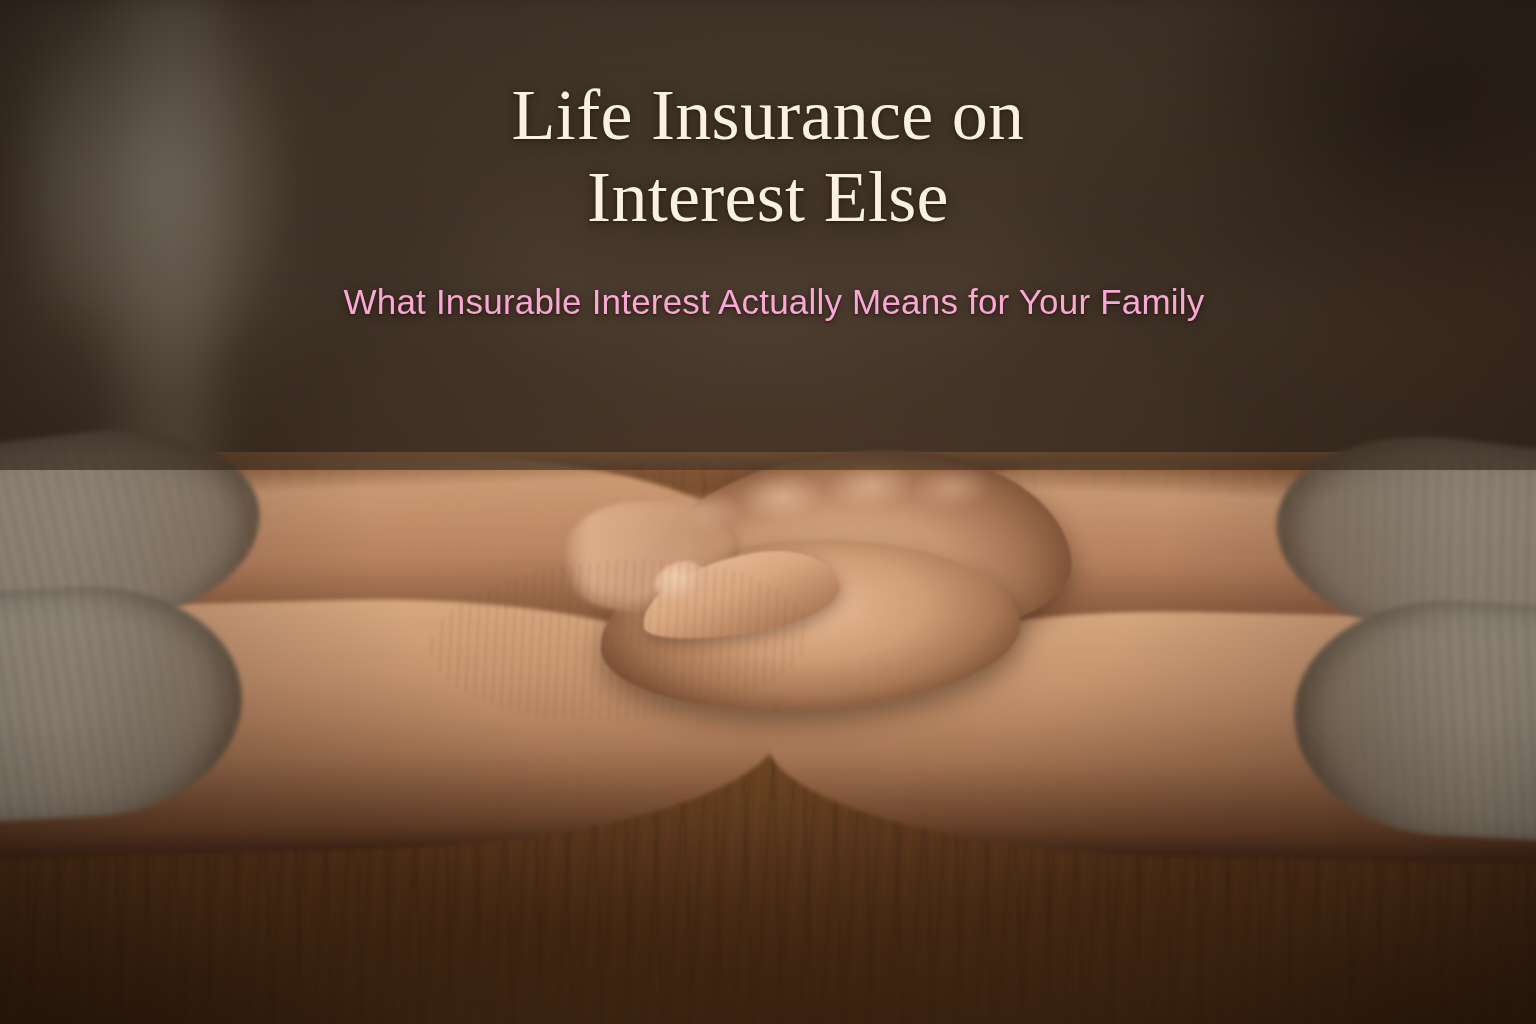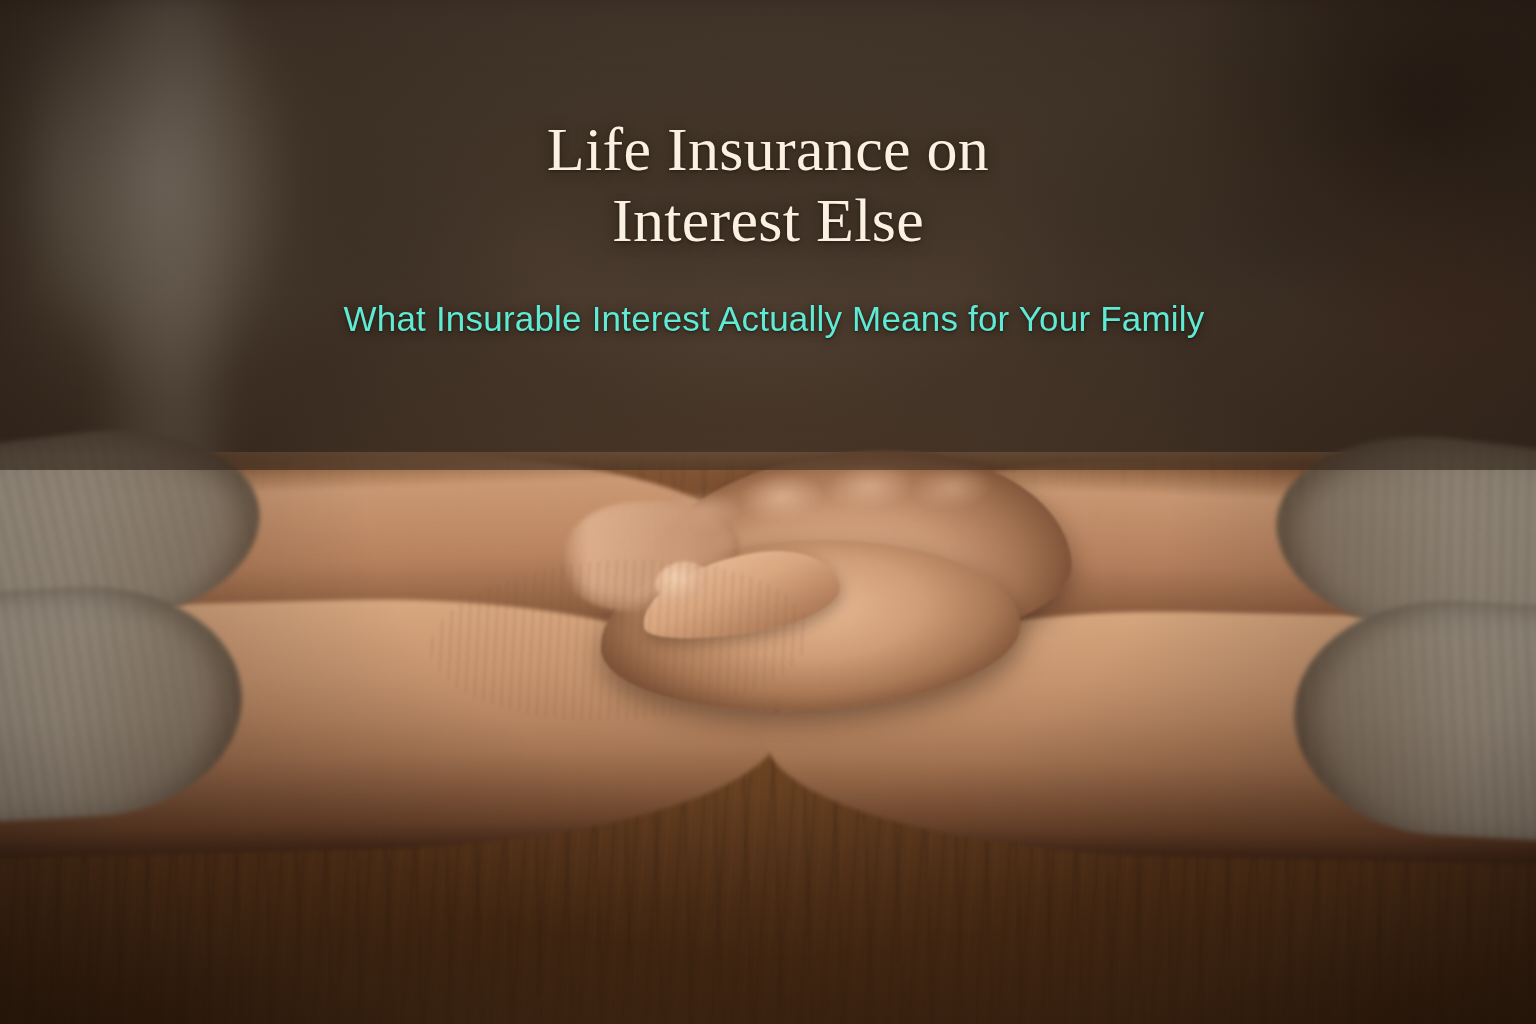--- a/index.html
+++ b/index.html
@@ -232,37 +232,36 @@
   }
 
   
   .overlay {
     position:absolute; left:0; top:0; width:100%;
     padding-top:74px;
     text-align:center;
   }
   .title {
     font-family:"Liberation Serif", "DejaVu Serif", serif;
-    font-size:62px;
+    font-size:72px;
     line-height:1.14;
     font-weight:400;
     letter-spacing:0.3px;
     color:#faf1e3;
     text-shadow:0 2px 14px rgba(30,18,10,0.55), 0 1px 3px rgba(30,18,10,0.65);
     padding:0 180px;
-    margin-top:40px;
   }
   .title .l2 { display:block; }
   .subtitle {
     margin-top:44px;
     font-family:"Liberation Sans", "DejaVu Sans", sans-serif;
     font-size:35px;
     font-weight:400;
     letter-spacing:0.2px;
-    color:#5eead4;
+    color:#f9a8d4;
     text-shadow:0 2px 10px rgba(30,18,10,0.62), 0 1px 2px rgba(30,18,10,0.7);
     margin-left:12px;
   }
 </style>
 </head>
 <body>
 
 <div class="hero">
 
   <div class="scene">

